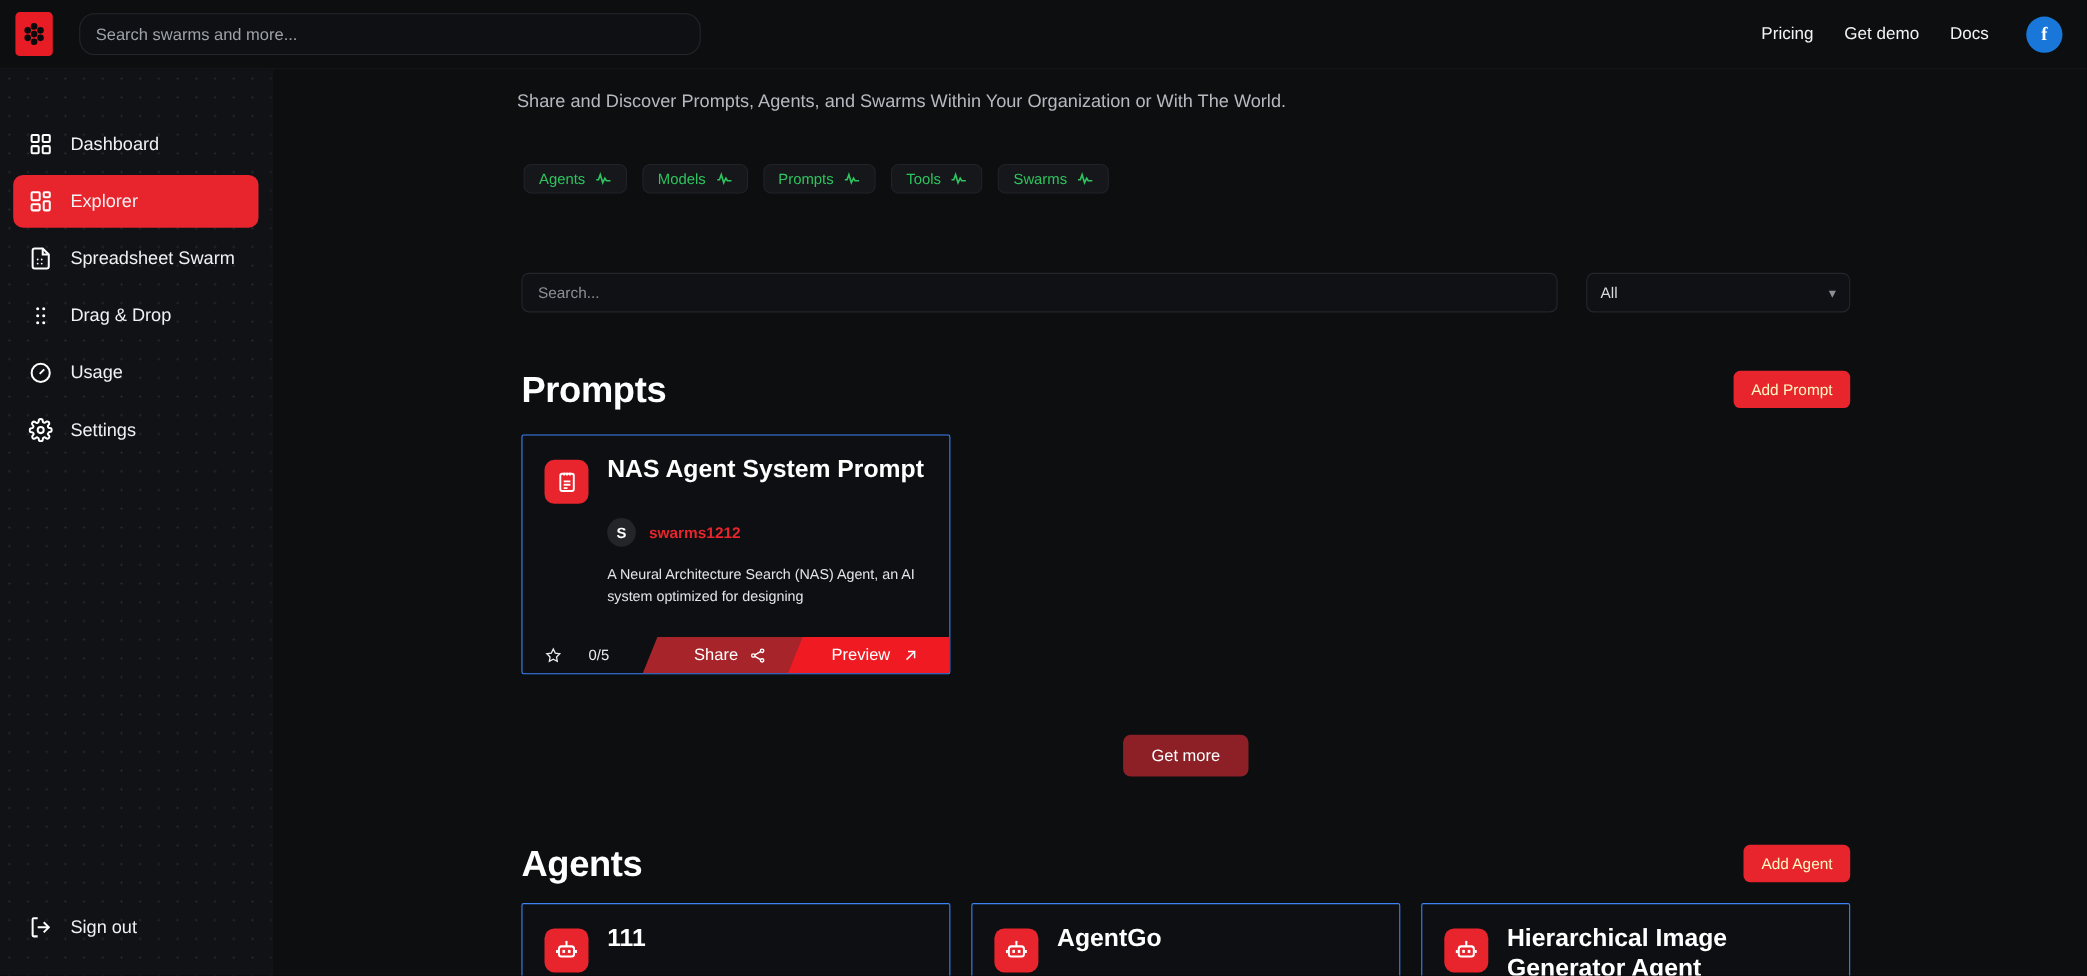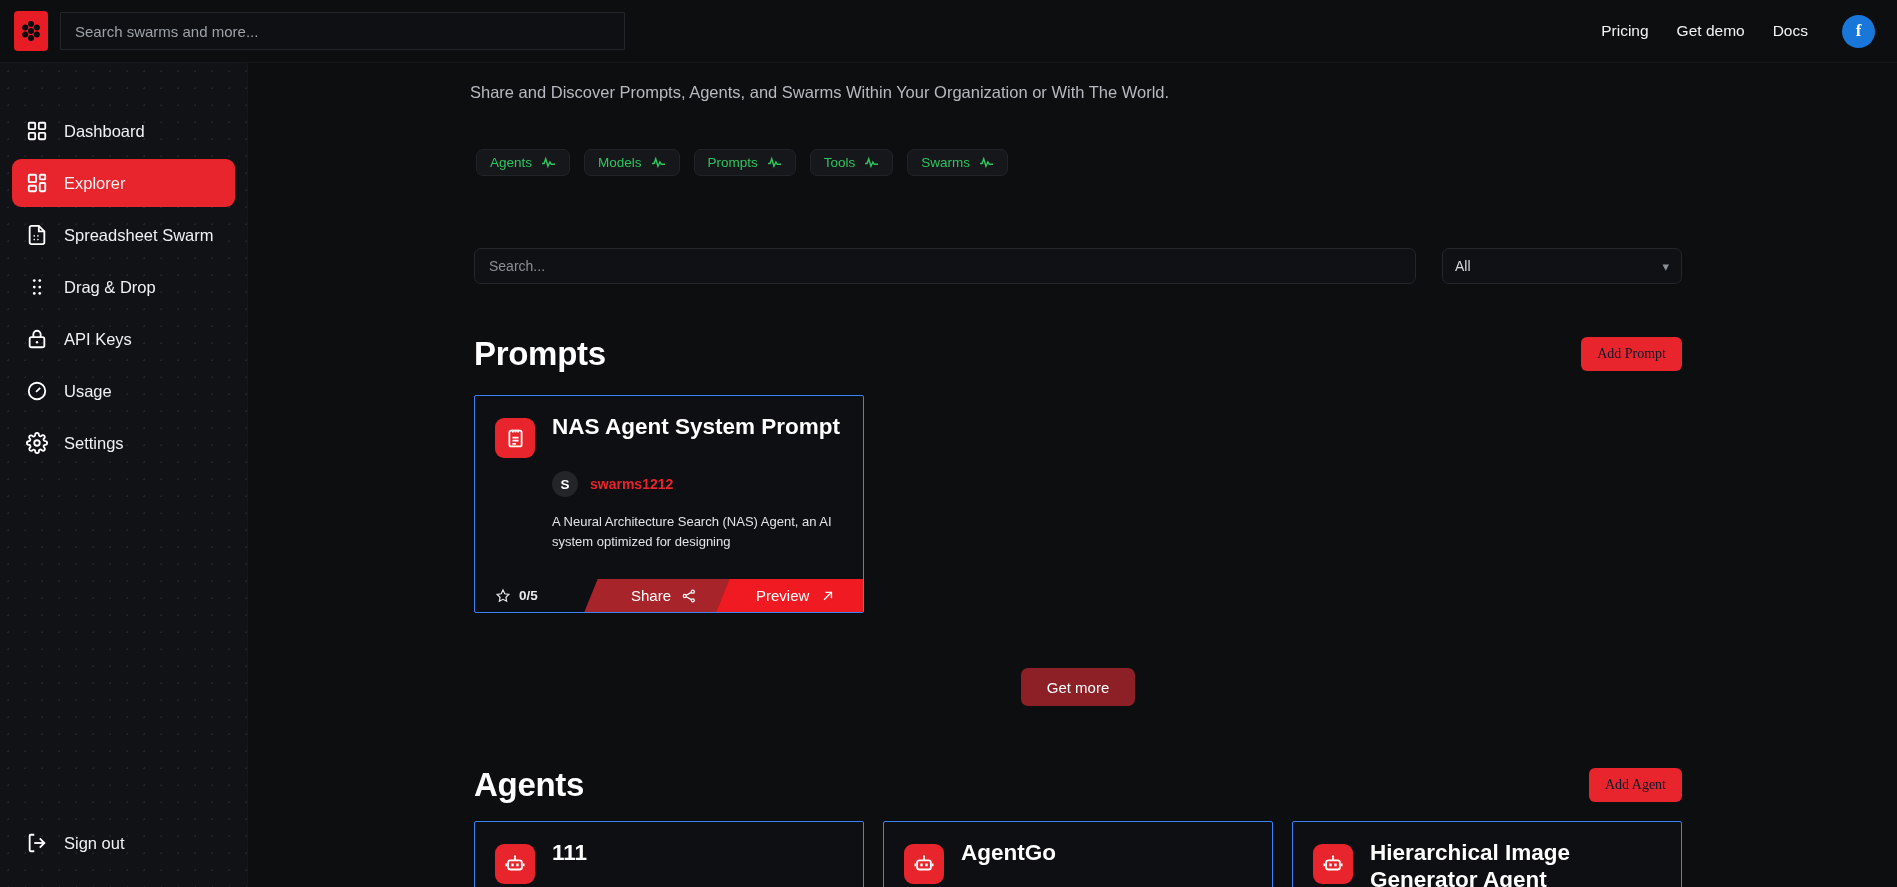--- a/index.html
+++ b/index.html
@@ -20,22 +20,22 @@
     z-index: 30;
   }
   #logo-box {
     width: 34px; height: 40px; margin-left: 14px;
     border-radius: 4px; background: #e81c24;
     display: flex; align-items: center; justify-content: center;
     flex: none;
   }
   #logo-box svg { display:block; }
   #header-search {
-    margin-left: 12px; width: 565px; height: 38px;
-    background: #0e1013; border: 1px solid #24262b; border-radius: 1px;
+    margin-left: 24px; width: 565px; height: 38px;
+    background: #0e1013; border: 1px solid #24262b; border-radius: 14px;
     color: #b9bcc2; font-size: 15px; padding: 0 14px;
     font-family: "Liberation Sans", sans-serif;
     outline: none;
   }
   #header-search::placeholder { color: #9ea2a9; }
   #header-nav {
     margin-left: auto; display: flex; align-items: center; gap: 28px;
     padding-right: 22px; height: 100%;
   }
   .nav-link {
@@ -117,23 +117,23 @@
     cursor: pointer;
   }
   .chev { color: #8b8f96; font-size: 13px; }
 
   .sec-header {
     position: absolute; left: 226px; width: 1208px;
     display: flex; align-items: center; justify-content: space-between;
   }
   .sec-title { color: #fff; font-size: 33px; font-weight: bold; letter-spacing: -0.3px; }
   .add-btn {
-    background: #e8242c; color: #0f172a; border: none; border-radius: 6px;
+    background: #e8242c; color: #fef9c3; border: none; border-radius: 6px;
     height: 34px; padding: 0 16px; font-size: 14px; cursor: pointer;
-    font-family: Liberation Serif, serif;
+    font-family: Liberation Sans, sans-serif;
   }
 
   
   .card-grid { position: absolute; left: 226px; width: 1208px;
     display: grid; grid-template-columns: repeat(3, 390px); gap: 19px; }
   .card {
     background: #0e0f12; border: 1px solid #3b82f6; border-radius: 2px;
     position: relative; overflow: hidden;
   }
   .card-body { padding: 18px 20px 14px 20px; }
@@ -150,22 +150,22 @@
     display: flex; align-items: center; justify-content: center;
     color: #fff; font-size: 13.5px; font-weight: bold; flex: none;
   }
   .uname { color: #e8242c; font-size: 14px; font-weight: bold; }
   .card-desc {
     margin: 15px 0 0 57px; color: #e2e4e8; font-size: 13px; line-height: 1.5;
     max-height: 44px; overflow: hidden;
   }
   .card-foot { display: flex; height: 33px; align-items: stretch; margin-top: 14px; }
   .rating {
-    display: flex; align-items: center; gap: 8px; padding-left: 20px;
-    color: #e8eaed; font-size: 13.5px; font-weight: bold; flex: none;
+    display: flex; align-items: center; gap: 24px; padding-left: 20px;
+    color: #e8eaed; font-size: 13.5px; font-weight: normal; flex: none;
     width: 130px;
   }
   .share-cell {
     flex: 1; background: #a6242a; display: flex; align-items: center;
     justify-content: center; gap: 10px; color: #fff; font-size: 15px;
     transform: skewX(-22deg); margin-left: -14px; cursor: pointer;
   }
   .share-cell > span, .share-cell > svg { transform: skewX(22deg); }
   .prev-cell {
     flex: 1; background: #ef1a22; display: flex; align-items: center;
@@ -246,28 +246,20 @@
         <circle cx="9" cy="5" r="1.5"></circle>
           <circle cx="15" cy="5" r="1.5"></circle>
         <circle cx="9" cy="12" r="1.5"></circle>
           <circle cx="15" cy="12" r="1.5"></circle>
         <circle cx="9" cy="19" r="1.5"></circle>
           <circle cx="15" cy="19" r="1.5"></circle>
       </svg>
       <span>Drag &amp; Drop</span>
     </div>
 
-    <div class="side-item">
-      <svg class="side-icon" viewBox="0 0 24 24" fill="none" stroke="currentColor" stroke-width="2">
-        <rect x="4" y="10" width="16" height="11" rx="2"></rect>
-        <path d="M8 10V7a4 4 0 0 1 8 0v3"></path>
-        <circle cx="12" cy="15.5" r="1.3" fill="currentColor" stroke="none"></circle>
-      </svg>
-      <span>API Keys</span>
-    </div>
 
     <div class="side-item">
       <svg class="side-icon" viewBox="0 0 24 24" fill="none" stroke="currentColor" stroke-width="2">
         <circle cx="12" cy="12" r="9"></circle>
           <path d="M15.5 8.5 11 13"></path>
       </svg>
       <span>Usage</span>
     </div>
 
     <div class="side-item">

